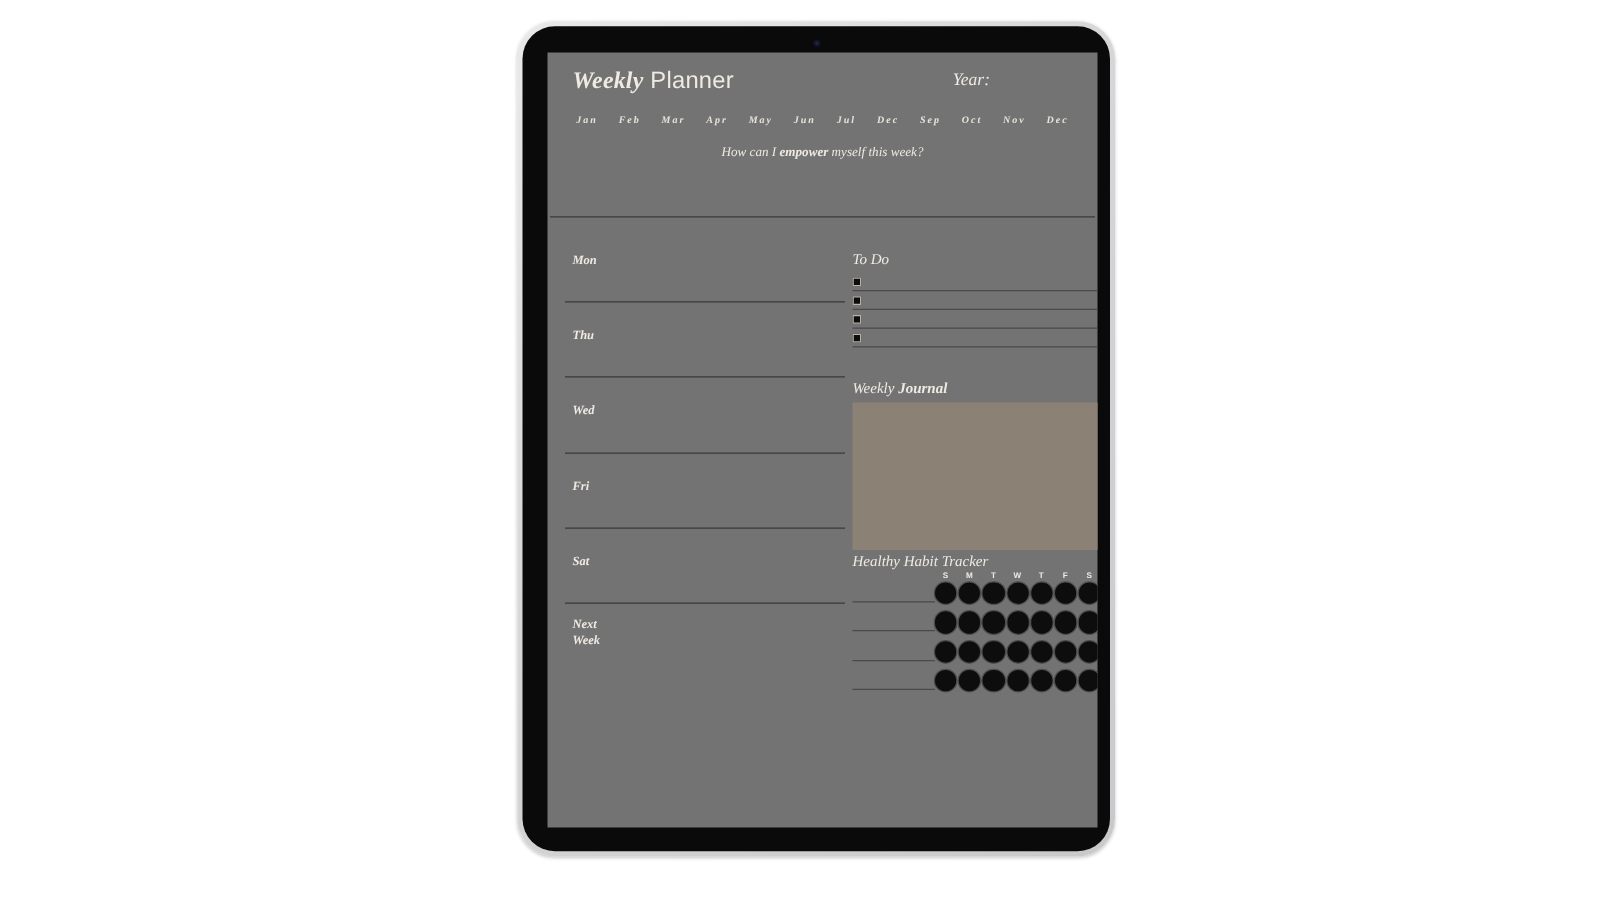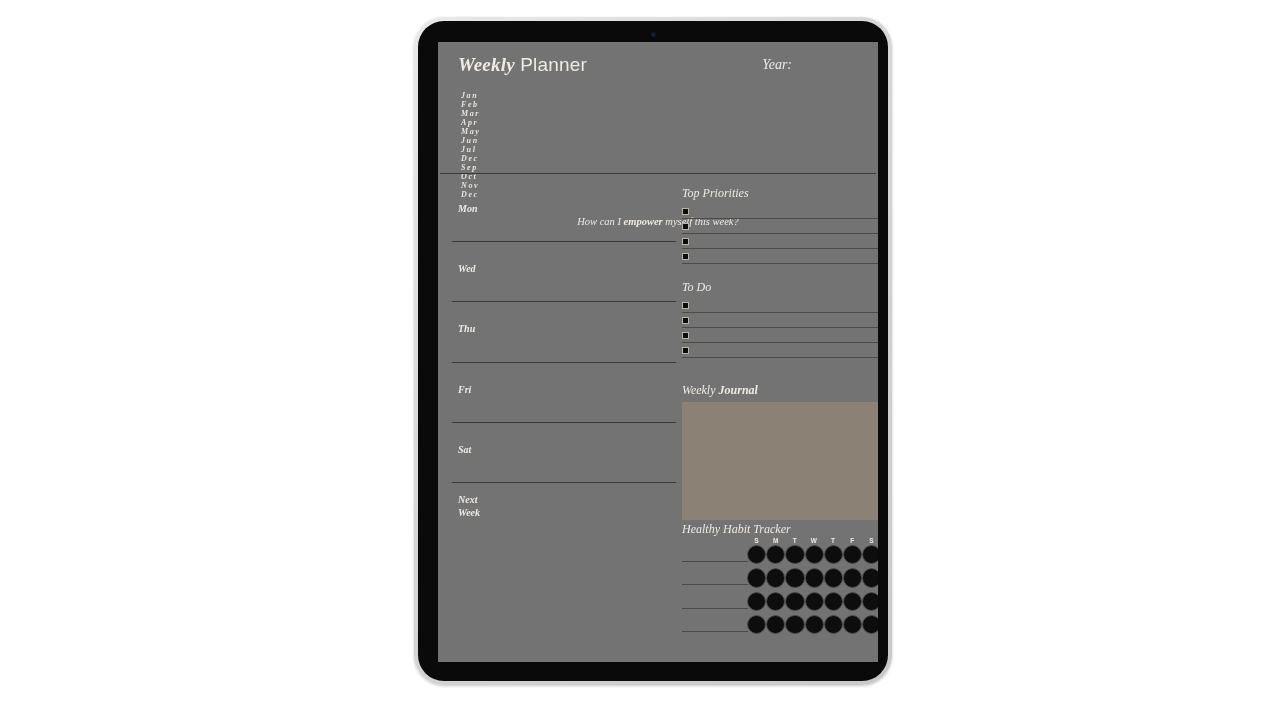--- a/index.html
+++ b/index.html
@@ -57,21 +57,20 @@
   #planner-title .tw-bold { font-weight:bold; }
   #planner-title .tw-light { font-family:"Liberation Sans", sans-serif; font-style:normal; font-weight:300; }
   #year-label {
     position:absolute; right:86px; top:15px;
     font-size:14px; font-style:italic;
   }
 
   #month-row {
     display:flex; justify-content:space-between;
     padding:9px 23px 0 23px;
-    flex-direction:column;
   }
   .month-item {
     font-size:8px; font-style:italic; font-weight:bold;
     letter-spacing:1.6px; color:#e8e3db;
   }
 
   #prompt-line {
     text-align:center; margin-top:17px;
     font-size:10.5px; font-style:italic; color:#efeae2;
   }
@@ -209,26 +208,26 @@
           <div id="days-column">
 
 
             <div class="day-row">
               <div class="day-label">Mon</div>
               <div class="day-rule"></div>
             </div>
 
 
             <div class="day-row">
+              <div class="day-label">Thu</div>
+              <div class="day-rule"></div>
+            </div>
+
+            <div class="day-row">
               <div class="day-label">Wed</div>
-              <div class="day-rule"></div>
-            </div>
-
-            <div class="day-row">
-              <div class="day-label">Thu</div>
               <div class="day-rule"></div>
             </div>
 
             <div class="day-row">
               <div class="day-label">Fri</div>
               <div class="day-rule"></div>
             </div>
 
             <div class="day-row">
               <div class="day-label">Sat</div>
@@ -240,41 +239,20 @@
                 <span>Next</span><br>
                 <span>Week</span>
               </div>
 
             </div>
 
           </div>
 
           <div id="right-column">
 
-            <div>
-              <div class="section-title">Top Priorities</div>
-              <div class="check-list">
-                <div class="check-row">
-                  <span class="checkbox"></span>
-                  <span class="check-rule"></span>
-                </div>
-                <div class="check-row">
-                  <span class="checkbox"></span>
-                  <span class="check-rule"></span>
-                </div>
-                <div class="check-row">
-                  <span class="checkbox"></span>
-                  <span class="check-rule"></span>
-                </div>
-                <div class="check-row">
-                  <span class="checkbox"></span>
-                  <span class="check-rule"></span>
-                </div>
-              </div>
-            </div>
 
             <div class="gap-sm"></div>
 
             <div>
               <div class="section-title">To Do</div>
               <div class="check-list">
                 <div class="check-row">
                   <span class="checkbox"></span>
                   <span class="check-rule"></span>
                 </div>

